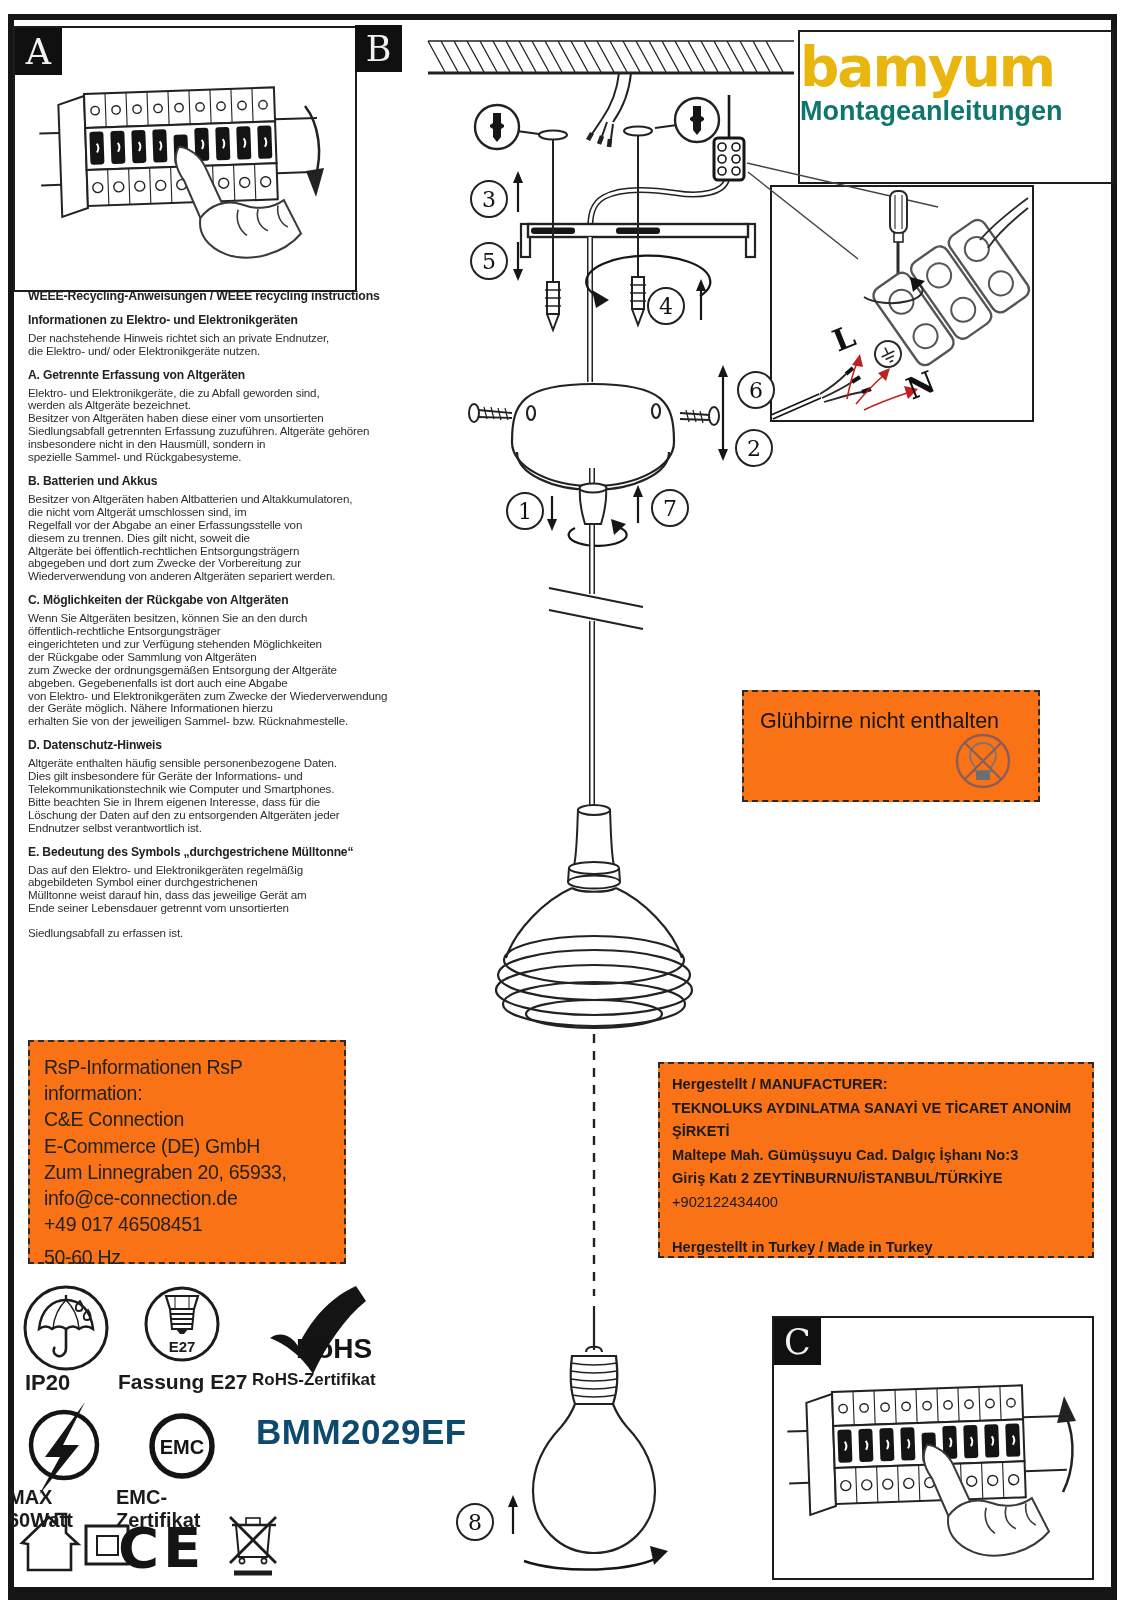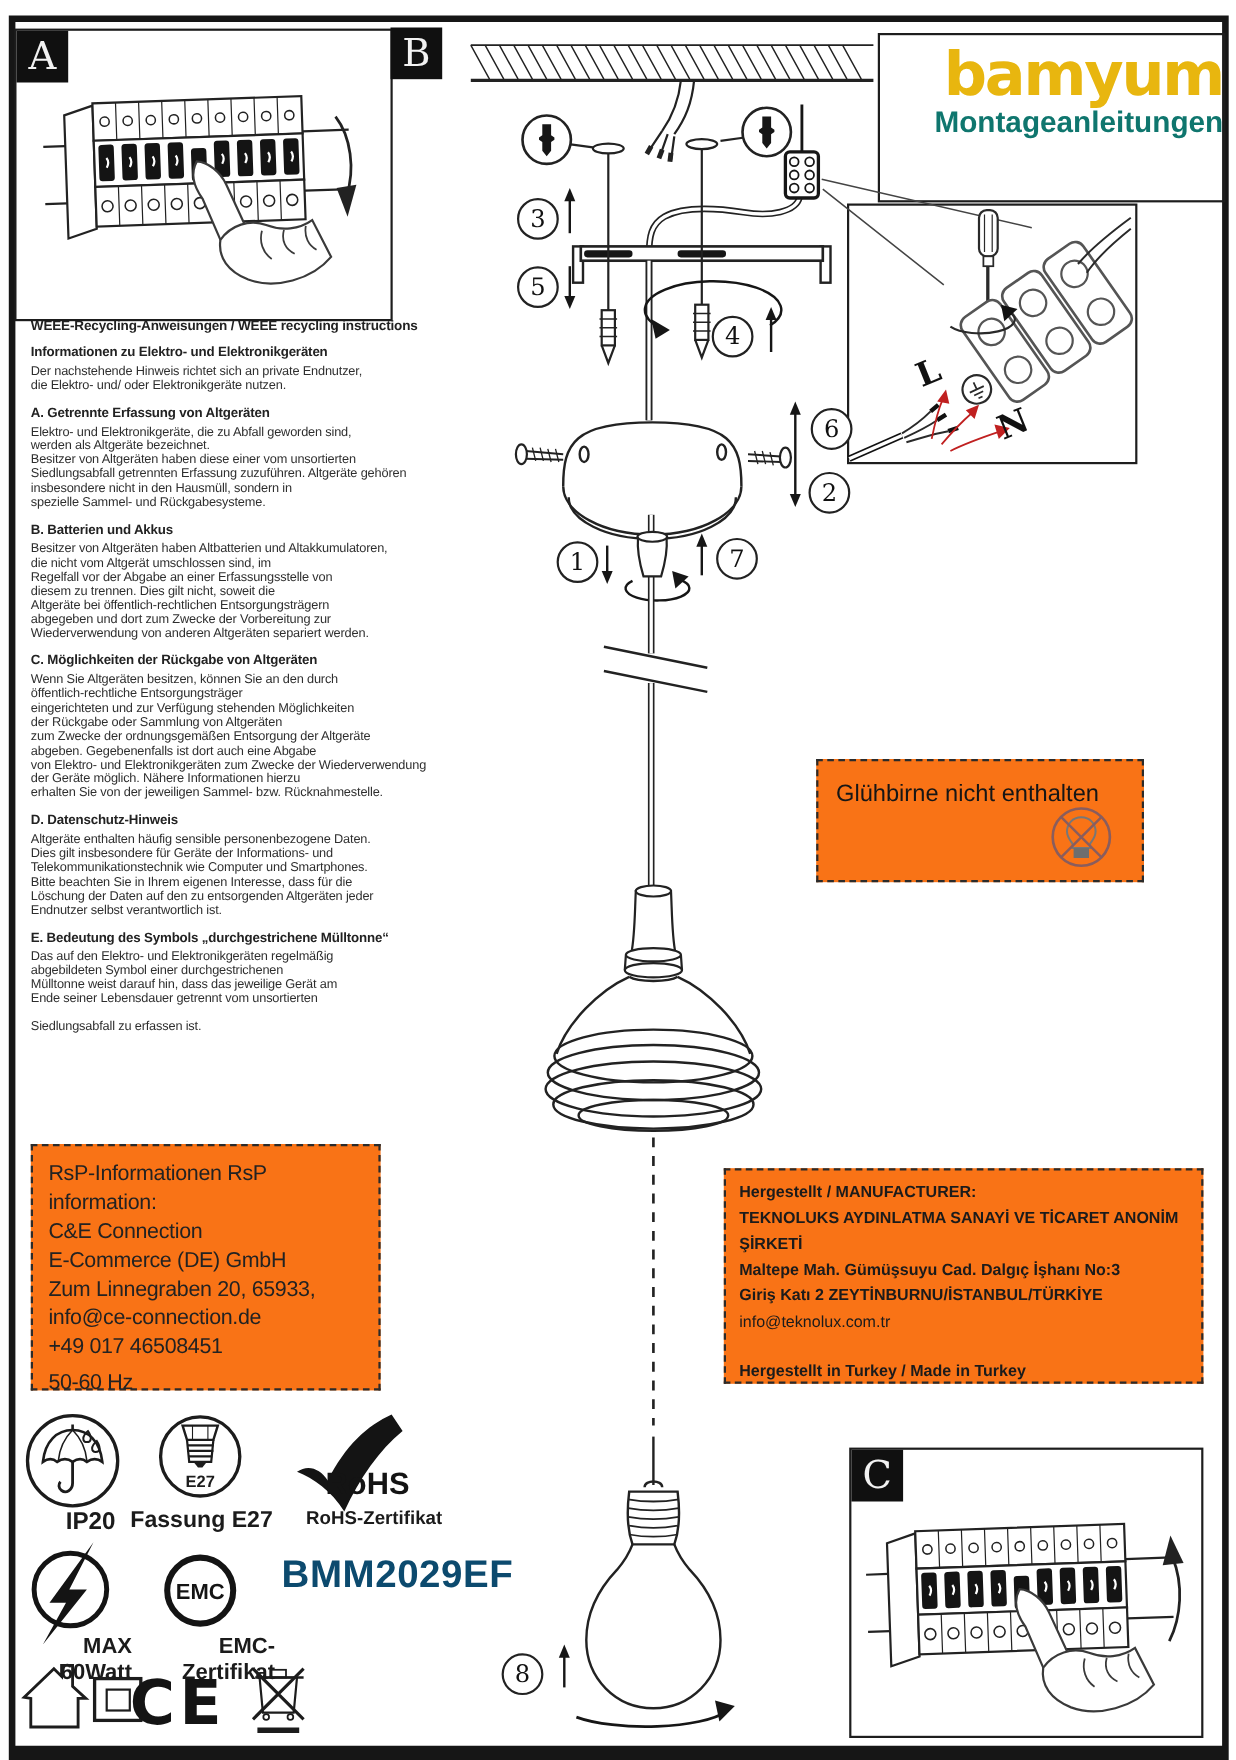--- a/index.html
+++ b/index.html
@@ -11,29 +11,29 @@
   .plabel{background:#101010;color:#f2f2f2;font-family:"DejaVu Serif",serif;font-size:35px;
           width:47px;height:47px;display:flex;align-items:center;justify-content:center;font-weight:400}
   .dashedbox{border:2.5px dashed #2b2b2b;background:#f97316;box-sizing:border-box}
   .step{width:34px;height:34px;border:2.3px solid #222;border-radius:50%;background:#fff;
         display:flex;align-items:center;justify-content:center;
         font-family:"DejaVu Serif",serif;font-size:22px;color:#111;z-index:5}
   .weee{width:424px;font-size:11.6px;line-height:12.9px;letter-spacing:-0.15px;color:#2e2e2e}
   .weee .wt{font-size:12.3px;font-weight:bold;color:#222;margin:0 0 4px}
   .weee h4{font-size:12.1px;margin:11px 0 5px;color:#222}
   .weee p{margin:0;white-space:pre-line}
-  .brandbox{border:2.5px solid #1d1d1d;text-align:right}
+  .brandbox{border:2.5px solid #1d1d1d;text-align:left}
   .logo{font-family:"DejaVu Sans",sans-serif;font-weight:bold;font-size:55px;letter-spacing:-2px;
         line-height:58px;margin-top:6px}
   .bsub{font-size:27px;font-weight:bold;line-height:31px;color:#0f766e}
   .rsp{font-size:19.5px;line-height:26.2px;letter-spacing:-0.3px;color:#222;padding:12px 0 0 14px}
   .man{font-size:14.6px;line-height:23.5px;color:#1b1b1b;padding:9px 0 0 12px}
   .man .b{font-weight:bold}
   .bulbnote{font-size:21.5px;line-height:34px;color:#161616;padding:12px 0 0 16px}
-  .iconlabel{font-weight:bold;text-align:right;color:#1b1b1b}
+  .iconlabel{font-weight:bold;text-align:left;color:#1b1b1b}
   .model{font-size:35px;font-weight:bold;letter-spacing:0.5px;color:#0c4a6e}
   svg{display:block}
 </style>
 </head>
 <body>
 
 <div class="page">
 
   <div class="abs frame"></div>
 
@@ -118,21 +118,21 @@
       <div style="margin-top:7px">50-60 Hz</div>
     </div>
   </div>
 
   <div class="abs dashedbox" style="left:658px;top:1062px;width:436px;height:196px;border-width:2px">
     <div class="man">
       <div class="b">Hergestellt / MANUFACTURER:</div>
       <div class="b">TEKNOLUKS AYDINLATMA SANAYİ VE TİCARET ANONİM ŞİRKETİ</div>
       <div class="b">Maltepe Mah. Gümüşsuyu Cad. Dalgıç İşhanı No:3</div>
       <div class="b">Giriş Katı 2 ZEYTİNBURNU/İSTANBUL/TÜRKİYE</div>
-      <div>info@teknolux.com.tr</div>
+      <div>+902122434400</div>
       <div class="b" style="margin-top:22px">Hergestellt in Turkey / Made in Turkey</div>
     </div>
   </div>
 
   <svg class="abs" style="left:16px;top:1282px" width="100" height="96" viewBox="0 0 100 96">
     <circle cx="50" cy="46" r="41" fill="none" stroke="#1c1c1c" stroke-width="3"></circle>
     <path d="M23,47 C25,28 36,18 50,18 C64,18 75,28 77,47 Q70,42 63,47 Q57,42 50,47 Q43,42 36,47 Q30,42 23,47 Z" fill="none" stroke="#1c1c1c" stroke-width="2.4"></path>
     <path d="M50,18 C42,26 38,36 37,46 M50,18 C58,26 62,36 63,46" fill="none" stroke="#1c1c1c" stroke-width="1.4"></path>
     <line x1="50" y1="13" x2="50" y2="18" stroke="#1c1c1c" stroke-width="2.4"></line>
     <path d="M50,47 L50,66 C50,73 44,76 40,73 C37,71 37,67 39,65" fill="none" stroke="#1c1c1c" stroke-width="2.6"></path>

